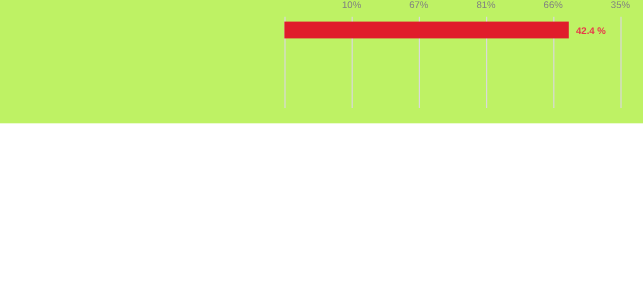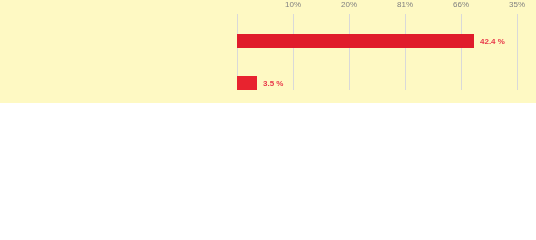--- a/index.html
+++ b/index.html
@@ -7,21 +7,21 @@
     padding: 0;
     background: #ffffff;
   }
   body {
     font-family: "Liberation Sans", "DejaVu Sans", sans-serif;
   }
   #chart-root {
     position: relative;
     width: 536px;
     height: 103px;
-    background: #fef9c3;
+    background: #bef264;
     overflow: hidden;
   }
   
   .plot-area {
     position: absolute;
     left: 237px;
     top: 14px;
     width: 280px;
     height: 76px;
   }
@@ -87,36 +87,29 @@
   <div class="plot-area">
     <div class="axis-origin"></div>
     <div class="gridline" style="left:56px;"></div>
     <div class="gridline" style="left:112px;"></div>
     <div class="gridline" style="left:168px;"></div>
     <div class="gridline" style="left:224px;"></div>
     <div class="gridline" style="left:280px;"></div>
   </div>
 
   <div class="tick-label" style="left:293px;">10%</div>
-  <div class="tick-label" style="left:349px;">20%</div>
+  <div class="tick-label" style="left:349px;">67%</div>
   <div class="tick-label" style="left:405px;">81%</div>
   <div class="tick-label" style="left:461px;">66%</div>
   <div class="tick-label" style="left:517px;">35%</div>
 
-  <div class="row" style="top:32px;">
+  <div class="row" style="top:16px;">
 
     <div class="bar-wrap">
       <div class="bar" style="width:237.4px;background:#e01c2b;"></div>
       <div class="bar-value" style="left:243px;">42.4 %</div>
     </div>
   </div>
 
 
 
-  <div class="row" style="top:74px;">
-
-    <div class="bar-wrap">
-      <div class="bar" style="width:19.6px;background:#e8232f;"></div>
-      <div class="bar-value" style="left:26px;">3.5 %</div>
-    </div>
-  </div>
 
 </div>
 
 </body></html>

